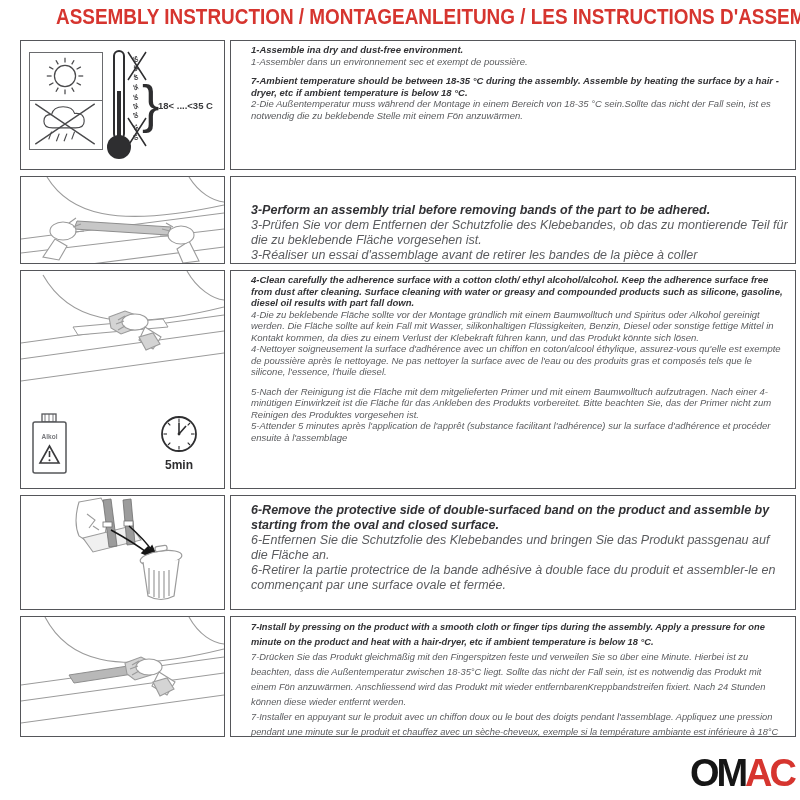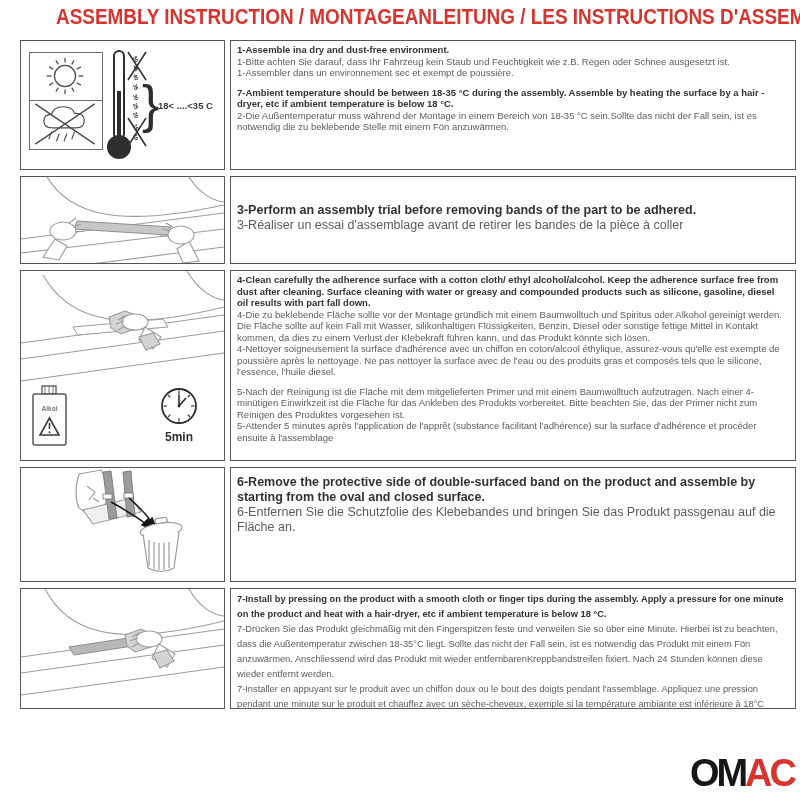--- a/index.html
+++ b/index.html
@@ -5,24 +5,24 @@
   html,body{margin:0;padding:0;background:#fff;width:800px;height:800px;overflow:hidden;
     font-family:"Liberation Sans", sans-serif;}
   .page{position:relative;width:800px;height:800px;}
   .title{position:absolute;top:4px;left:0;width:800px;text-align:center;white-space:nowrap;
     font-size:22px;font-weight:bold;color:#d6352f;letter-spacing:0px;
     transform:scaleX(0.86);transform-origin:50% 50%;}
   .tbl{position:absolute;top:40px;left:20px;width:776px;}
   .row{display:flex;gap:5px;margin-bottom:6px;}
   .cell{border:1px solid #55565a;background:#fff;box-sizing:border-box;}
   .icon-cell{width:205px;position:relative;flex:none;overflow:hidden;}
-  .text-cell{flex:1;padding:3px 7px 0 6px;overflow:hidden;}
+  .text-cell{flex:1;padding:3px 7px 0 20px;overflow:hidden;font-style:italic;}
   .r1 .cell{height:130px}
   .r2 .cell{height:88px}
-  .r3 .cell{height:191px}
+  .r3 .cell{height:219px}
   .r4 .cell{height:115px}
   .r5 .cell{height:121px}
   .ln{margin:0;}
   .text-cell.small .ln{font-size:9.5px;line-height:11.5px;}
   .text-cell.med .ln{font-size:9.3px;line-height:15px;}
   .text-cell.large .ln{font-size:12.5px;line-height:15px;}
   .ln.bold{font-weight:bold;color:#323235;}
   .ln.normal{color:#5b5c5f;}
   .ln.gap{height:8px;}
   .text-cell.pad-lg{padding-top:26px;}
@@ -100,21 +100,20 @@
               <path d="M22,5 L40,33 M40,5 L22,33"></path>
               <path d="M22,71 L40,99 M40,71 L22,99"></path>
             </g>
             <text x="36" y="75" font-size="52" fill="#2e2e30">}</text>
             <text x="52" y="62" font-size="9.5" font-weight="bold" fill="#3a3a3c">18&lt; ....&lt;35 C</text>
           </svg>
         </div>
       </div>
       <div class="text-cell cell small">
           <p class="ln bold">1-Assemble ina dry and dust-free environment.</p>
-          <p class="ln normal">1-Bitte achten Sie darauf, dass Ihr Fahrzeug kein Staub und Feuchtigkeit wie z.B. Regen oder Schnee ausgesetzt ist.</p>
           <p class="ln normal">1-Assembler dans un environnement sec et exempt de poussière.</p>
           <p class="ln gap"></p>
           <p class="ln bold">7-Ambient temperature should be between 18-35 °C  during the assembly. Assemble by heating the surface by a hair -dryer, etc if ambient temperature is below 18 °C.</p>
           <p class="ln normal">2-Die Außentemperatur muss während der Montage in einem Bereich von 18-35 °C  sein.Sollte das nicht der Fall sein, ist es notwendig die zu beklebende Stelle mit einem Fön anzuwärmen.</p>
         </div>
     </div>
 
     <div class="row r2">
       <div class="cell icon-cell">
         <svg width="203" height="114" viewBox="0 0 203 114">
@@ -131,20 +130,21 @@
           </g>
           <g stroke="#9b9b9b" stroke-width="1.1">
             <path d="M168,64 l10,20 l-16,2 l-6,-14 z" fill="#fff"></path>
             <ellipse cx="160" cy="58" rx="13" ry="9" fill="#fff"></ellipse>
             <path d="M152,50 l-7,-4 M149,54 l-8,-2 M148,59 l-9,0" fill="none"></path>
           </g>
         </svg>
       </div>
       <div class="text-cell cell large pad-lg">
           <p class="ln bold">3-Perform an assembly trial before removing bands of the part to be adhered.</p>
+          <p class="ln normal">3-Prüfen Sie vor dem Entfernen der Schutzfolie des Klebebandes, ob das zu montierende Teil für die zu beklebende Fläche vorgesehen ist.</p>
           <p class="ln normal">3-Réaliser un essai d'assemblage avant de retirer les bandes de la pièce à coller</p>
         </div>
     </div>
 
     <div class="row r3">
       <div class="cell icon-cell">
         <svg width="203" height="128" viewBox="0 0 203 128">
           <path class="art" d="M22,4 C46,46 90,64 203,36"></path>
           <path class="art" d="M166,0 C176,18 192,28 203,29"></path>
           <path class="art" d="M0,72 L203,44"></path>
@@ -223,20 +223,21 @@
             <ellipse cx="140" cy="62" rx="21" ry="7" transform="rotate(-8 140 62)"></ellipse>
             <rect x="134" y="50" width="12" height="5" rx="2" transform="rotate(-8 140 52)"></rect>
             <path d="M122,66 L127,100 Q140,107 153,100 L158,64"></path>
             <path d="M128,72 v26 M133,74 v27 M138,75 v27 M143,75 v27 M148,74 v26" fill="none"></path>
           </g>
         </svg>
       </div>
       <div class="text-cell cell large pad-md">
           <p class="ln bold">6-Remove the protective side of double-surfaced band on the product and assemble by starting from the oval and closed surface.</p>
           <p class="ln normal">6-Entfernen Sie die Schutzfolie des Klebebandes und bringen Sie das Produkt passgenau auf die Fläche an.</p>
+          <p class="ln normal">6-Retirer la partie protectrice de la bande adhésive à double face du produit et assembler-le en commençant par une surface ovale et fermée.</p>
         </div>
     </div>
 
     <div class="row r5">
       <div class="cell icon-cell">
         <svg width="203" height="119" viewBox="0 0 203 119">
           <path class="art" d="M24,0 C46,42 90,60 203,32"></path>
           <path class="art" d="M168,0 C178,18 192,26 203,27"></path>
           <path class="art" d="M0,68 L203,40"></path>
           <path class="art" d="M0,84 L203,56"></path>

